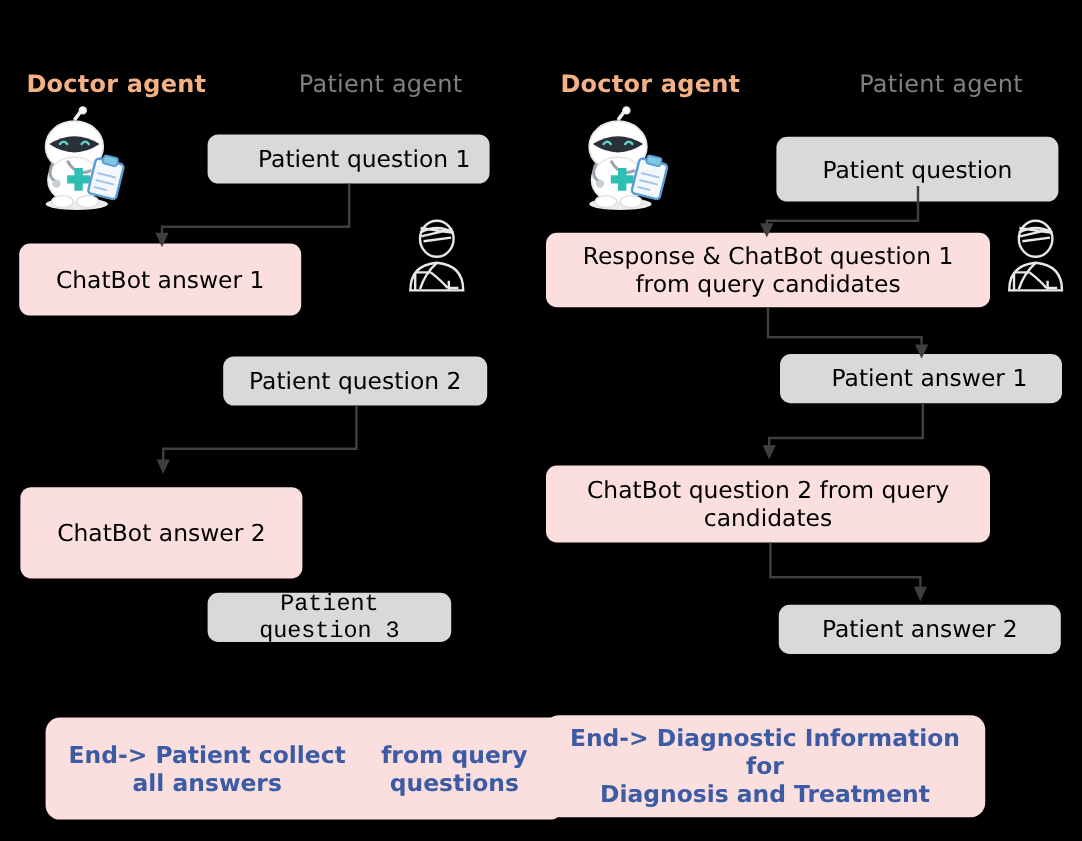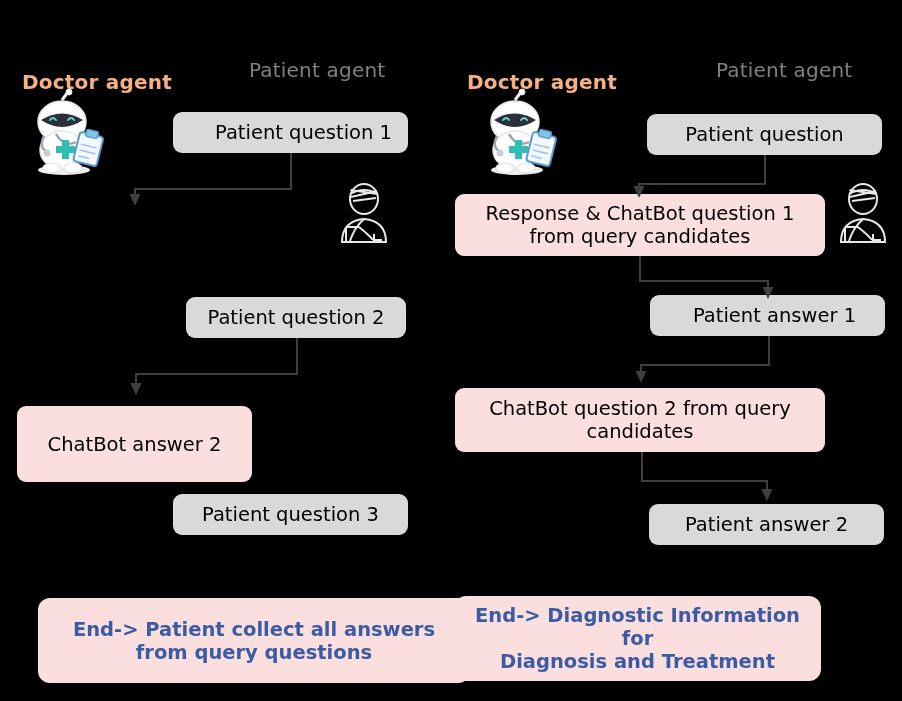--- a/index.html
+++ b/index.html
@@ -4,21 +4,21 @@
 <style>
   html,body{margin:0;padding:0;background:#000;}
   body{width:902px;height:701px;overflow:hidden;font-family:"DejaVu Sans",sans-serif;}
   #canvas{position:relative;width:902px;height:701px;background:#000;}
 
   .panel{position:absolute;top:0;height:701px;width:451px;}
   #panel-left{left:0;}
   #panel-right{left:451px;}
 
   .agent-label{position:absolute;font-size:20px;font-weight:700;letter-spacing:.2px;white-space:nowrap;}
-  .agent-doctor{color:#F5B183;margin-top:12px;}
+  .agent-doctor{color:#F5B183;}
   .agent-patient{color:#808080;font-weight:400;}
 
   .node{position:absolute;box-sizing:border-box;display:flex;align-items:center;justify-content:center;
         text-align:center;border-radius:9px;font-size:19.5px;line-height:1.18;color:#000;padding:4px 10px;}
   .node-gray{background:#D9D9D9;}
   .node-pink{background:#FBDEDE;}
   .node-end{background:#FBDEDE;color:#3B5BA5;font-weight:700;font-size:19.5px;border-radius:12px;}
 
   .conn{position:absolute;overflow:visible;}
   .conn path{fill:none;stroke:#3F3F3F;stroke-width:2;}
@@ -70,28 +70,29 @@
           <path d="M34 37 q-10 9 -14 22"></path>
           <path d="M16 45 h13 M16 45 v15"></path>
           <path d="M29 45 q10 8 14 13"></path>
           <path d="M43 58 h9 M44 52 v8"></path>
         </g>
       </svg>
     </div>
 
     <div class="node node-gray" style="left:173px;top:112px;width:235px;height:41px;padding-left:36px;">Patient question 1</div>
 
+    <div class="node node-pink" style="left:16px;top:203px;width:235px;height:60px;">ChatBot answer 1</div>
 
     <div class="node node-gray" style="left:186px;top:297px;width:220px;height:41px;">Patient question 2</div>
 
     <div class="node node-pink" style="left:17px;top:406px;width:235px;height:76px;text-align:right;">ChatBot answer 2</div>
 
-    <div class="node node-gray" style="left:173px;top:494px;width:235px;height:41px;">Patient question 3</div>
+    <div class="node node-gray" style="left:173px;top:494px;width:203px;height:41px;font-family:Liberation Mono, monospace;">Patient question 3</div>
 
-    <div class="node node-end" style="left:38px;top:598px;width:432px;height:85px;flex-direction:column;">
+    <div class="node node-end" style="left:38px;top:598px;width:432px;height:85px;flex-direction:row;">
       <span>End-&gt; Patient collect all answers</span>
       <span>from query questions</span>
     </div>
 
     <svg class="conn" style="left:0;top:150px;width:451px;height:62px;">
       <path d="M291 3 L291 39 L135 39 L135 46"></path>
       <polygon points="135,56 129.5,44 140.5,44"></polygon>
     </svg>
 
     <svg class="conn" style="left:0;top:335px;width:451px;height:78px;">
@@ -138,21 +139,21 @@
           <path d="M20.5 8 L47.5 12 M21 15 L47 9 M23 19 L46 16"></path>
           <path d="M12 60 q0 -21 22 -23 q22 2 22 23 z"></path>
           <path d="M34 37 q-10 9 -14 22"></path>
           <path d="M16 45 h13 M16 45 v15"></path>
           <path d="M29 45 q10 8 14 13"></path>
           <path d="M43 58 h9 M44 52 v8"></path>
         </g>
       </svg>
     </div>
 
-    <div class="node node-gray" style="left:196px;top:114px;width:235px;height:41px;">Patient question</div>
+    <div class="node node-gray" style="left:196px;top:114px;width:235px;height:54px;">Patient question</div>
 
     <div class="node node-pink" style="left:4px;top:194px;width:370px;height:62px;flex-direction:column;">
       <span>Response &amp; ChatBot question 1</span>
       <span>from query candidates</span>
     </div>
 
     <div class="node node-gray" style="left:199px;top:295px;width:235px;height:41px;padding-left:24px;">Patient answer 1</div>
 
     <div class="node node-pink" style="left:4px;top:388px;width:370px;height:64px;flex-direction:column;">
       <span>ChatBot question 2 from query</span>

